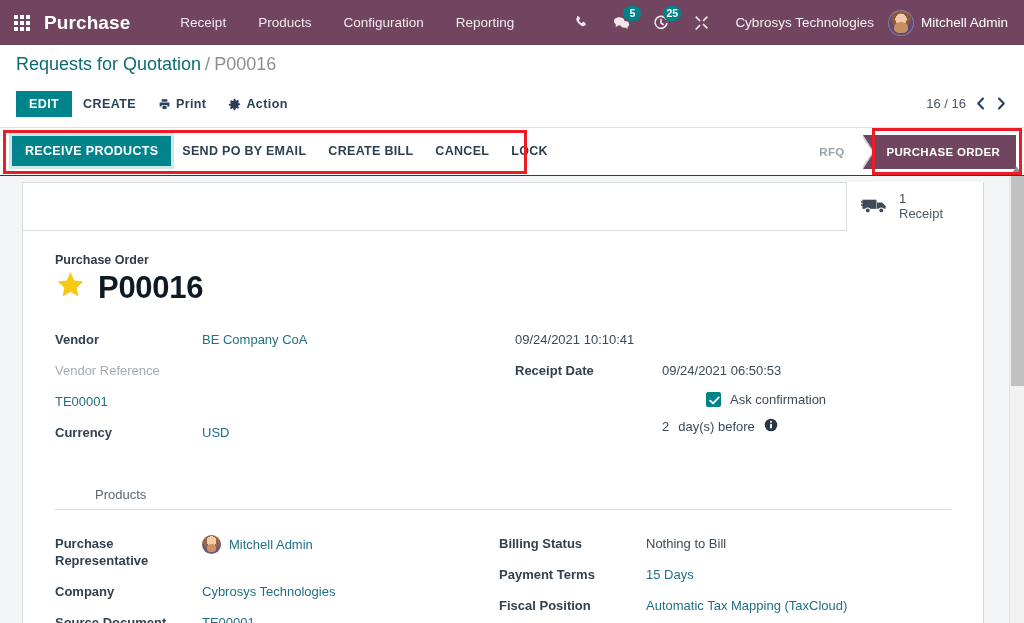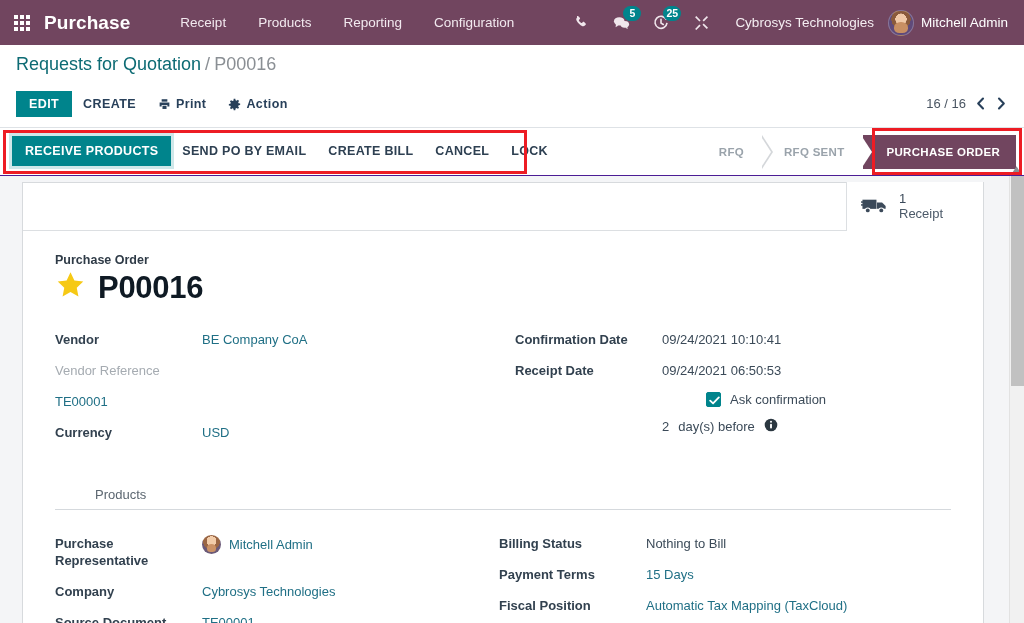--- a/index.html
+++ b/index.html
@@ -339,22 +339,22 @@
         <i></i>
         <i></i>
         <i></i>
         <i></i>
         <i></i>
     </div>
     <div class="brand">Purchase</div>
 
     <div class="nav-item">Receipt</div>
     <div class="nav-item">Products</div>
+    <div class="nav-item">Configuration</div>
     <div class="nav-item">Reporting</div>
-    <div class="nav-item">Configuration</div>
 
     <div class="nav-spacer"></div>
 
     <div class="sys-icon">
       <svg width="15" height="15" viewBox="0 0 16 16" fill="currentColor">
         <path d="M3.2 1.3c.4-.4 1-.4 1.4 0l1.6 1.6c.4.4.4 1 0 1.4l-.9.9c-.2.2-.2.4-.1.6.5 1.1 1.6 2.2 2.7 2.7.2.1.4.1.6-.1l.9-.9c.4-.4 1-.4 1.4 0l1.6 1.6c.4.4.4 1 0 1.4l-.8.8c-.7.7-1.7.9-2.6.6C6.3 10.8 4 8.5 2.6 5.6c-.4-.9-.2-1.9.5-2.6l.1-.1z"></path>
       </svg>
     </div>
 
     <div class="sys-icon">
@@ -442,25 +442,20 @@
       <button class="sb-link">CANCEL</button>
       <button class="sb-link">LOCK</button>
     </div>
 
     <div class="pipeline">
       <div class="stage">
         <span>RFQ</span>
         <span class="arr-out"></span>
         <span class="arr-in"></span>
       </div>
-      <div class="stage prev-of-active">
-        <span>RFQ SENT</span>
-        <span class="arr-out"></span>
-        <span class="arr-in"></span>
-      </div>
       <div class="stage active">
         <span>PURCHASE ORDER</span>
       </div>
     </div>
   </div>
 
   <div class="sheet-scroll">
     <div class="sheet">
 
       <div class="button-box-row">
@@ -513,21 +508,20 @@
               <div class="fval link">TE00001</div>
             </div>
             <div class="frow">
               <div class="flabel">Currency</div>
               <div class="fval link">USD</div>
             </div>
           </div>
 
           <div class="fcol right">
             <div class="frow">
-              <div class="flabel">Confirmation Date</div>
               <div class="fval dark">09/24/2021 10:10:41</div>
             </div>
             <div class="frow">
               <div class="flabel">Receipt Date</div>
               <div class="fval dark">09/24/2021 06:50:53</div>
             </div>
             <div class="frow">
               <div class="flabel"></div>
               <div>
                 <div class="chk-row">

